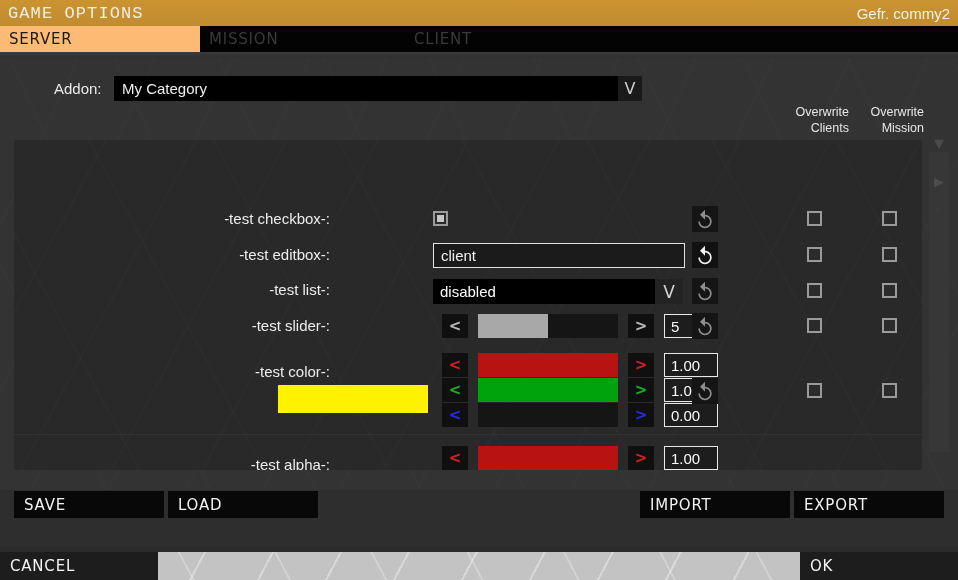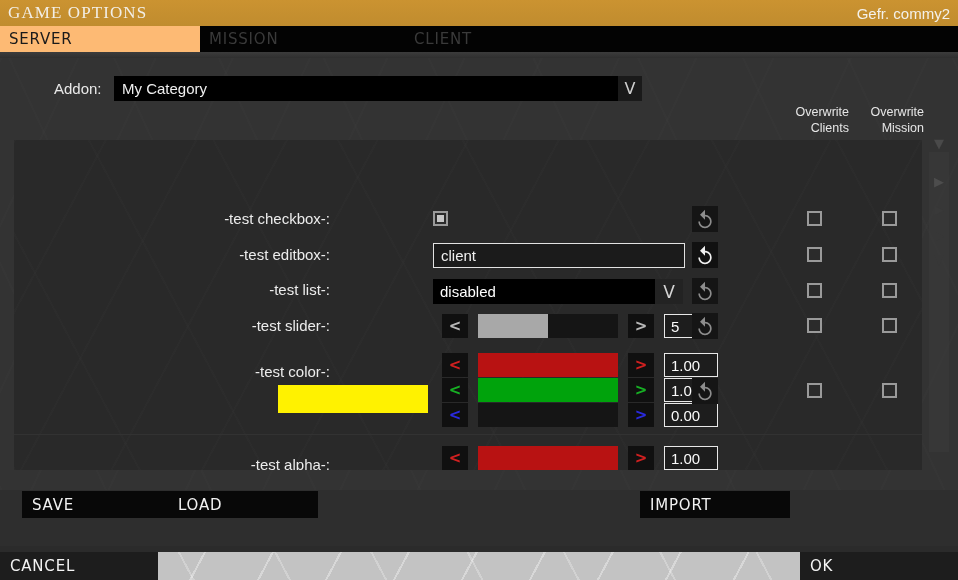--- a/index.html
+++ b/index.html
@@ -13,21 +13,21 @@
 
   
   .titlebar {
     position: absolute; left: 0; top: 0; width: 958px; height: 26px;
     background: linear-gradient(180deg,#cb9331 0%,#c08c2e 100%);
     display: flex; align-items: center; justify-content: space-between;
     padding: 0 8px;
   }
   .titlebar .t-left {
     color: #f2eee6; font-size: 17px; letter-spacing: 1.1px;
-    font-family: Liberation Serif, serif; font-weight: 400;
+    font-family: Liberation Mono, monospace; font-weight: 400;
   }
   .titlebar .t-right {
     color: #f4f1ea; font-size: 15px; font-family: "Liberation Sans", sans-serif;
   }
 
   
   .tabbar {
     position: absolute; left: 0; top: 26px; width: 958px; height: 26px;
     background: #030303; display: flex;
   }
@@ -384,23 +384,24 @@
             </div>
           <div class="sl-gap"></div>
           <div class="sl-arrow" id="a-r-r" style="color: rgb(209, 32, 32);">&gt;</div>
           <div class="sl-val">1.00</div>
         </div>
 
       </div>
 
     </div>
 
-    <div class="btn" style="left:14px;top:433px;width:150px;margin-left:8px;">SAVE</div>
+    <div class="btn" style="left:14px;top:433px;width:150px;">SAVE</div>
     <div class="btn" style="left:640px;top:433px;width:150px;">IMPORT</div>
     <div class="btn" style="left:168px;top:433px;width:150px;">LOAD</div>
+    <div class="btn" style="left:794px;top:433px;width:150px;">EXPORT</div>
 
   </div>
 
   <div class="dark-strip"></div>
 
   <div class="footerbar">
     <div class="fbtn" style="left:0;width:158px;">CANCEL</div>
     <div class="fbtn" style="left:800px;width:158px;">OK</div>
   </div>
 

